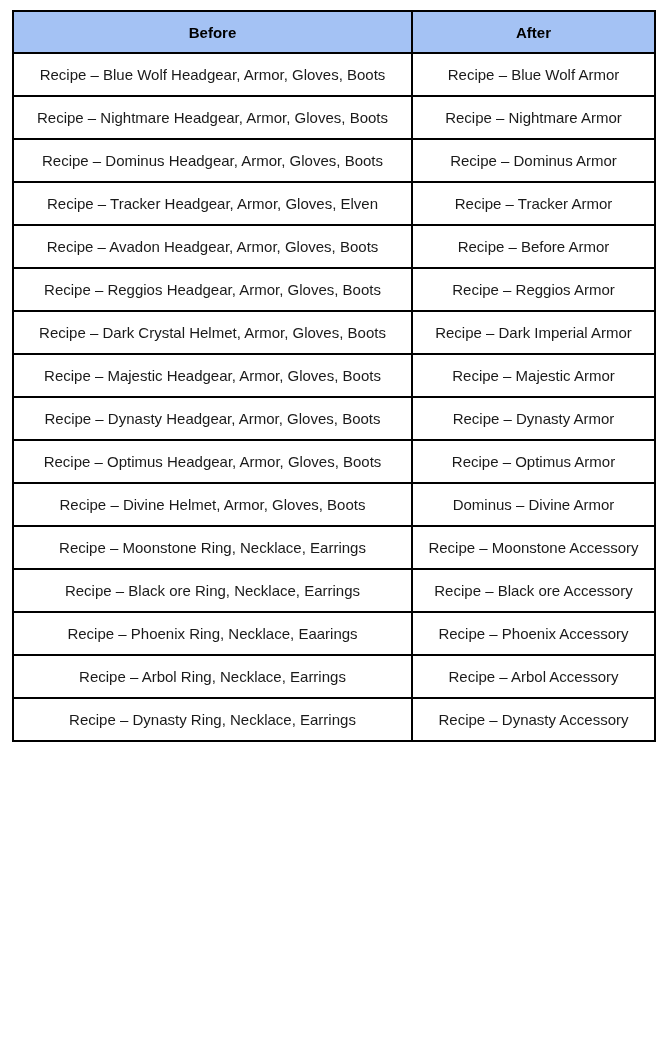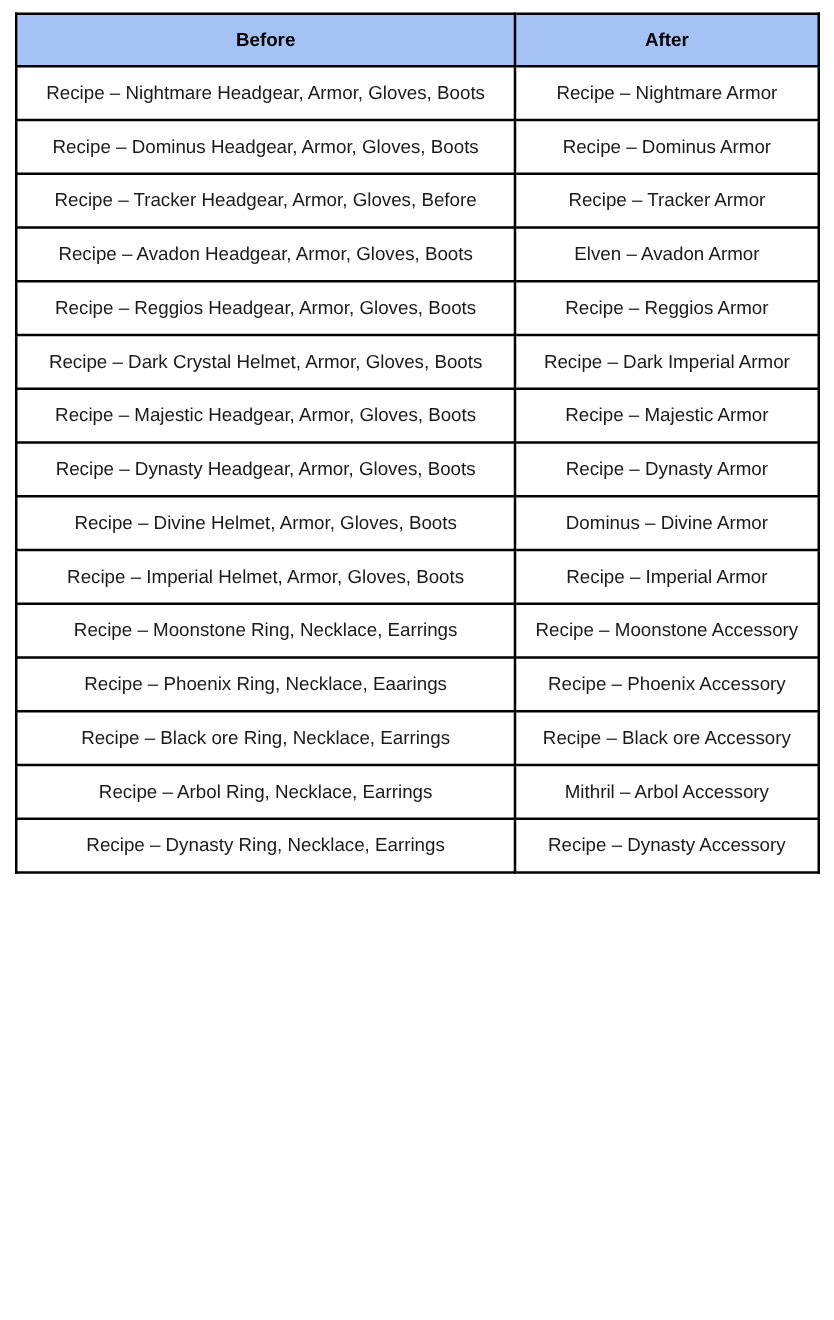--- a/index.html
+++ b/index.html
@@ -42,73 +42,77 @@
       <col class="c2">
     </colgroup>
   <thead>
     <tr>
       <th>Before</th>
       <th>After</th>
     </tr>
   </thead>
   <tbody id="rows">
       <tr>
+        <td>Recipe – Blue Wolf Headgear, Armor, Gloves, Boots</td>
+        <td>Recipe – Blue Wolf Armor</td>
+      </tr>
+      <tr>
         <td>Recipe – Nightmare Headgear, Armor, Gloves, Boots</td>
         <td>Recipe – Nightmare Armor</td>
       </tr>
       <tr>
         <td>Recipe – Dominus Headgear, Armor, Gloves, Boots</td>
         <td>Recipe – Dominus Armor</td>
       </tr>
       <tr>
-        <td>Recipe – Tracker Headgear, Armor, Gloves, Before</td>
+        <td>Recipe – Tracker Headgear, Armor, Gloves, Elven</td>
         <td>Recipe – Tracker Armor</td>
       </tr>
       <tr>
         <td>Recipe – Avadon Headgear, Armor, Gloves, Boots</td>
-        <td>Elven – Avadon Armor</td>
+        <td>Recipe – Before Armor</td>
       </tr>
       <tr>
         <td>Recipe – Reggios Headgear, Armor, Gloves, Boots</td>
         <td>Recipe – Reggios Armor</td>
       </tr>
       <tr>
         <td>Recipe – Dark Crystal Helmet, Armor, Gloves, Boots</td>
         <td>Recipe – Dark Imperial Armor</td>
       </tr>
       <tr>
         <td>Recipe – Majestic Headgear, Armor, Gloves, Boots</td>
         <td>Recipe – Majestic Armor</td>
       </tr>
       <tr>
         <td>Recipe – Dynasty Headgear, Armor, Gloves, Boots</td>
         <td>Recipe – Dynasty Armor</td>
       </tr>
       <tr>
+        <td>Recipe – Optimus Headgear, Armor, Gloves, Boots</td>
+        <td>Recipe – Optimus Armor</td>
+      </tr>
+      <tr>
         <td>Recipe – Divine Helmet, Armor, Gloves, Boots</td>
         <td>Dominus – Divine Armor</td>
-      </tr>
-      <tr>
-        <td>Recipe – Imperial Helmet, Armor, Gloves, Boots</td>
-        <td>Recipe – Imperial Armor</td>
       </tr>
       <tr>
         <td>Recipe – Moonstone Ring, Necklace, Earrings</td>
         <td>Recipe – Moonstone Accessory</td>
       </tr>
       <tr>
+        <td>Recipe – Black ore Ring, Necklace, Earrings</td>
+        <td>Recipe – Black ore Accessory</td>
+      </tr>
+      <tr>
         <td>Recipe – Phoenix Ring, Necklace, Eaarings</td>
         <td>Recipe – Phoenix Accessory</td>
       </tr>
       <tr>
-        <td>Recipe – Black ore Ring, Necklace, Earrings</td>
-        <td>Recipe – Black ore Accessory</td>
-      </tr>
-      <tr>
         <td>Recipe – Arbol Ring, Necklace, Earrings</td>
-        <td>Mithril – Arbol Accessory</td>
+        <td>Recipe – Arbol Accessory</td>
       </tr>
       <tr>
         <td>Recipe – Dynasty Ring, Necklace, Earrings</td>
         <td>Recipe – Dynasty Accessory</td>
       </tr>
     </tbody>
 </table>
 
 </body></html>

